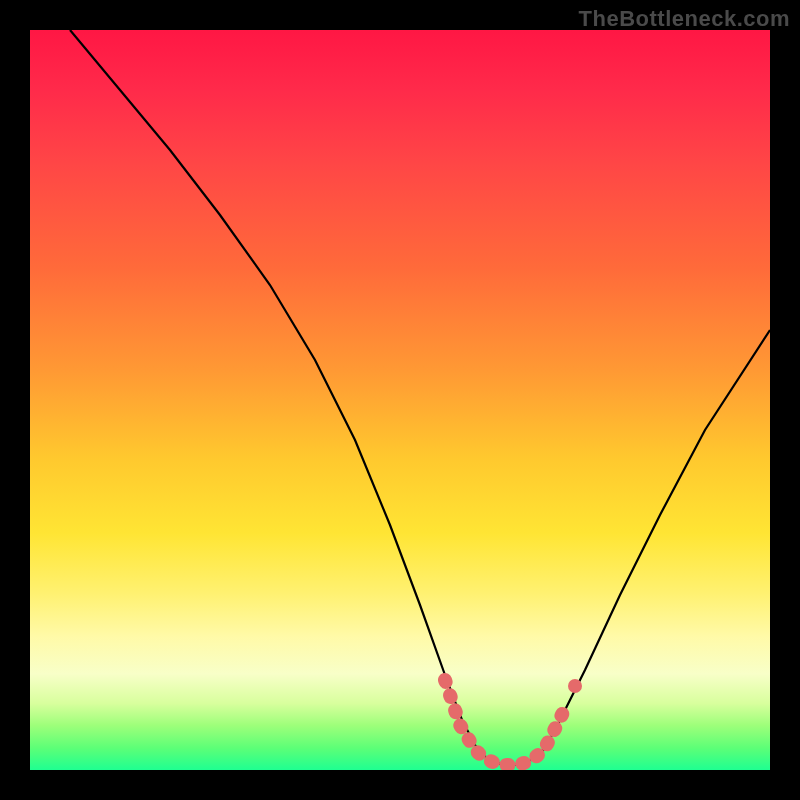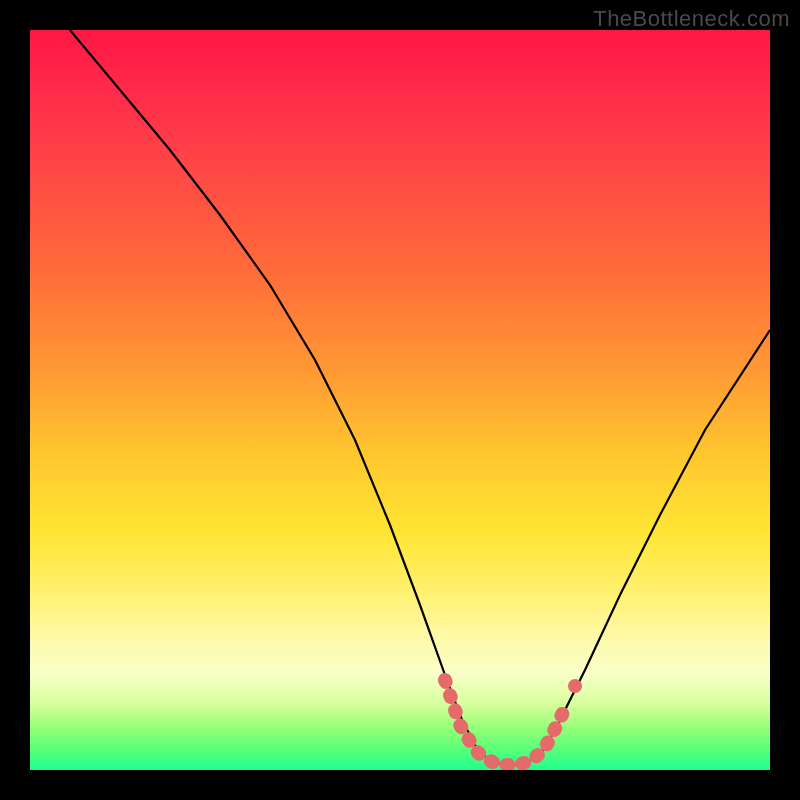--- a/index.html
+++ b/index.html
@@ -43,21 +43,21 @@
   .plot-area svg {
     position: absolute;
     inset: 0;
   }
   .watermark {
     position: absolute;
     top: 6px;
     right: 10px;
     color: #4a4a4a;
     font-size: 22px;
-    font-weight: 400;
+    font-weight: 700;
     letter-spacing: 0.5px;
     user-select: none;
   }
 </style>
 </head>
 <body>
 
 <div class="frame">
   <div class="plot-area">
     <svg viewBox="0 0 740 740" preserveAspectRatio="none">

